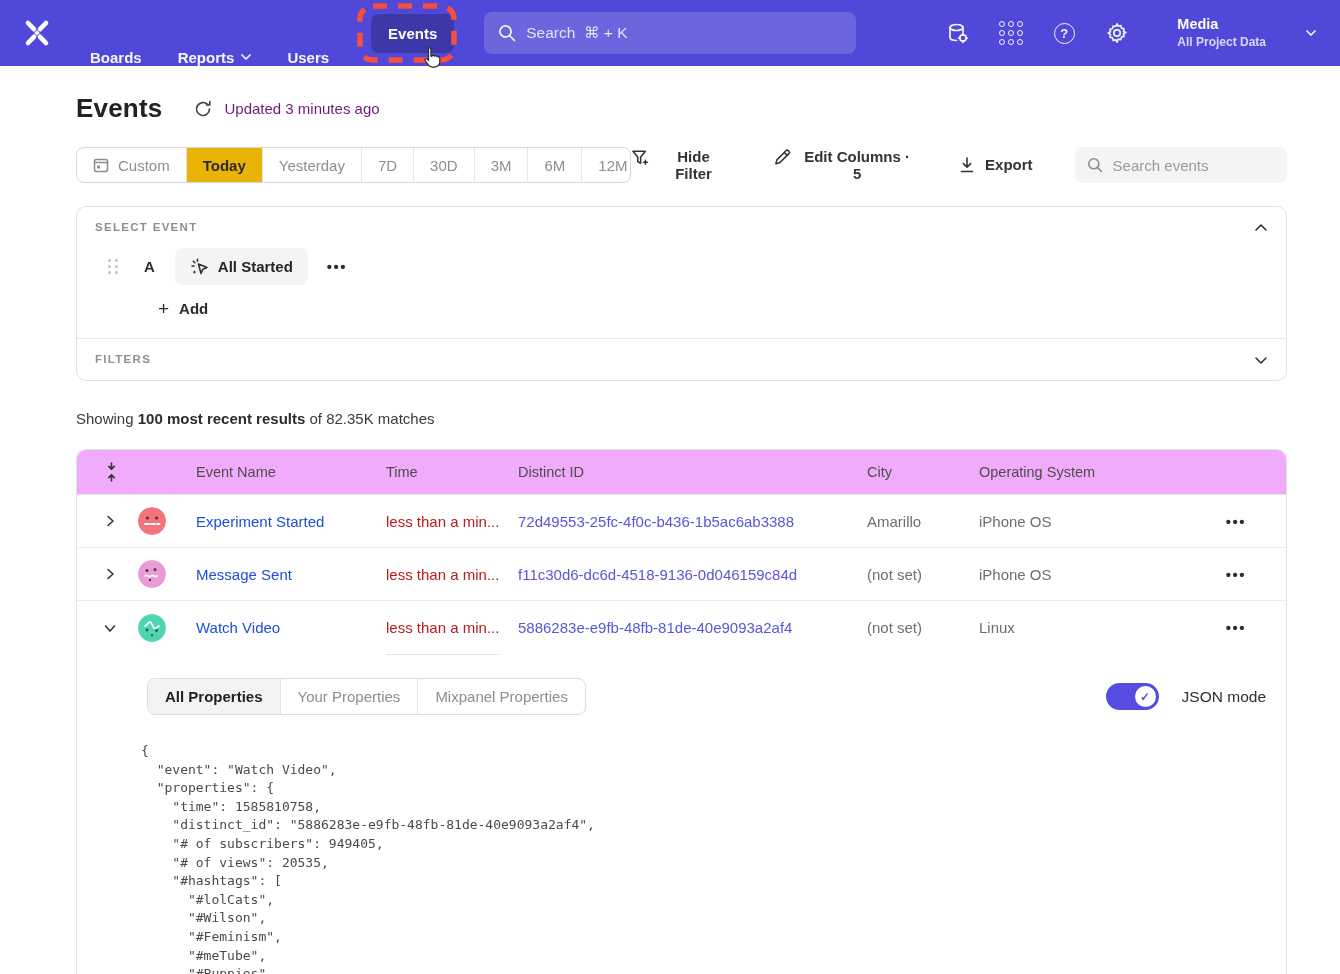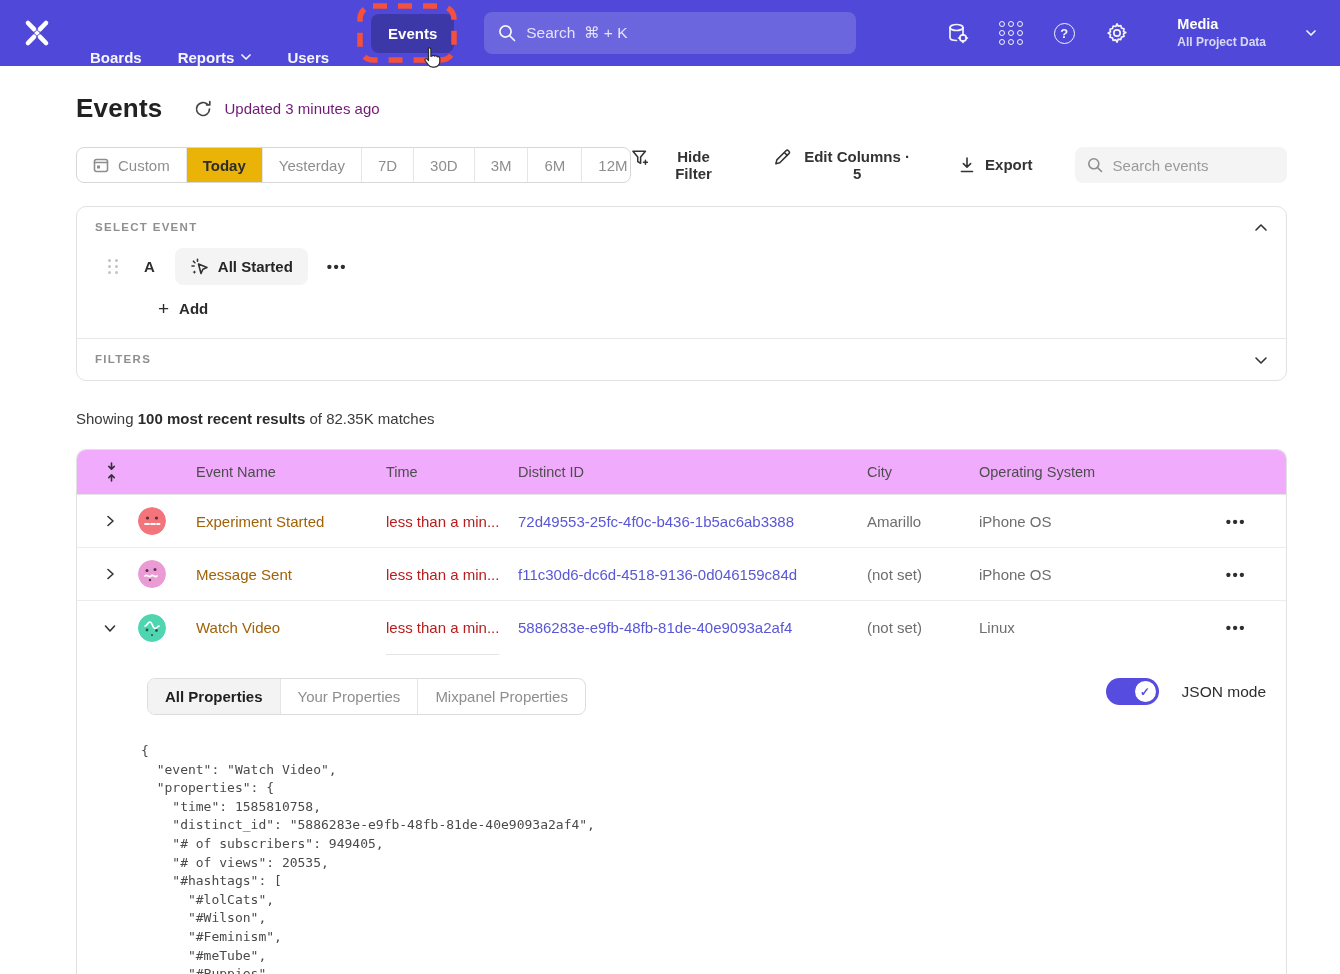--- a/index.html
+++ b/index.html
@@ -83,29 +83,29 @@
   
   .tcard { margin-top:22px; border:1px solid #e2e2e2; border-radius:10px 10px 0 0; border-bottom:none; overflow:hidden; }
   .tgrid { display:grid; grid-template-columns:61px 58px 190px 132px 349px 112px 207px 1fr; align-items:center; }
   .thead { height:45px; background:#f0abfc; border-bottom:1px solid #e5e5e5; }
   .th { font-size:14.5px; color:#4d4d4d; font-weight:500; }
   .sort-icon { padding-left:28px; display:flex; }
   .trow { height:53px; border-bottom:1px solid #ececec; }
   .trow.expanded { border-bottom:none; }
   .expander { padding-left:27px; background:none; border:none; cursor:pointer; display:flex; }
   .avatar { width:28px; height:28px; border-radius:50%; }
-  .cell-name { font-size:15px; color:#a16207; }
+  .cell-name { font-size:15px; color:#1d4ed8; }
   .cell-time { font-size:15px; color:#b91c1c; }
   .cell-link { font-size:15px; color:#5a57d6; text-decoration:none; cursor:pointer; }
   .cell-dim { font-size:15px; color:#6e6e6e; }
 
   
   .detail { position:relative; padding:24px 20px 0 64px; }
   .time-underline { position:absolute; left:309px; top:0; width:113px; height:1px; background:#e5e5e5; }
-  .detail-top { display:flex; align-items:flex-start; justify-content:space-between;padding-left:6px; }
+  .detail-top { display:flex; align-items:center; justify-content:space-between;padding-left:6px; }
   .prop-tabs { display:inline-flex; border:1px solid #dcdcdc; border-radius:8px; overflow:hidden; height:37px; }
   .prop-tab { display:flex; align-items:center; padding:0 17px; font-size:15px; color:#8e8e8e; font-weight:500;
     border-left:1px solid #e4e4e4; cursor:pointer; white-space:nowrap; }
   .prop-tab:first-child { border-left:none; }
   .prop-tab.active { background:#f3f3f3; color:#1f1f1f; font-weight:700; }
   .json-toggle-group { display:flex; align-items:center; gap:23px; }
   .toggle { position:relative; width:53px; height:27px; border-radius:14px; background:#564ce0; border:none; cursor:pointer; }
   .toggle .knob { position:absolute; right:3px; top:3px; width:21px; height:21px; border-radius:50%; background:#fff;
     display:flex; align-items:center; justify-content:center; font-size:12px; font-weight:700; color:#564ce0; }
   .json-label { font-size:15.5px; color:#2e2e2e; }

